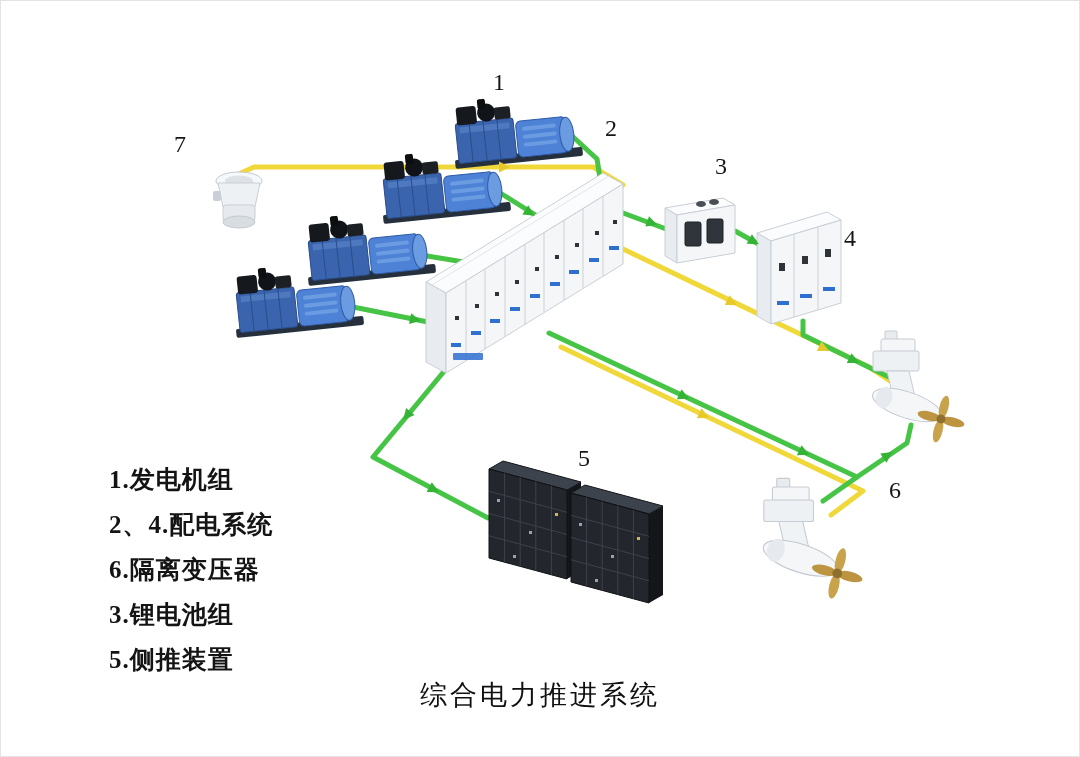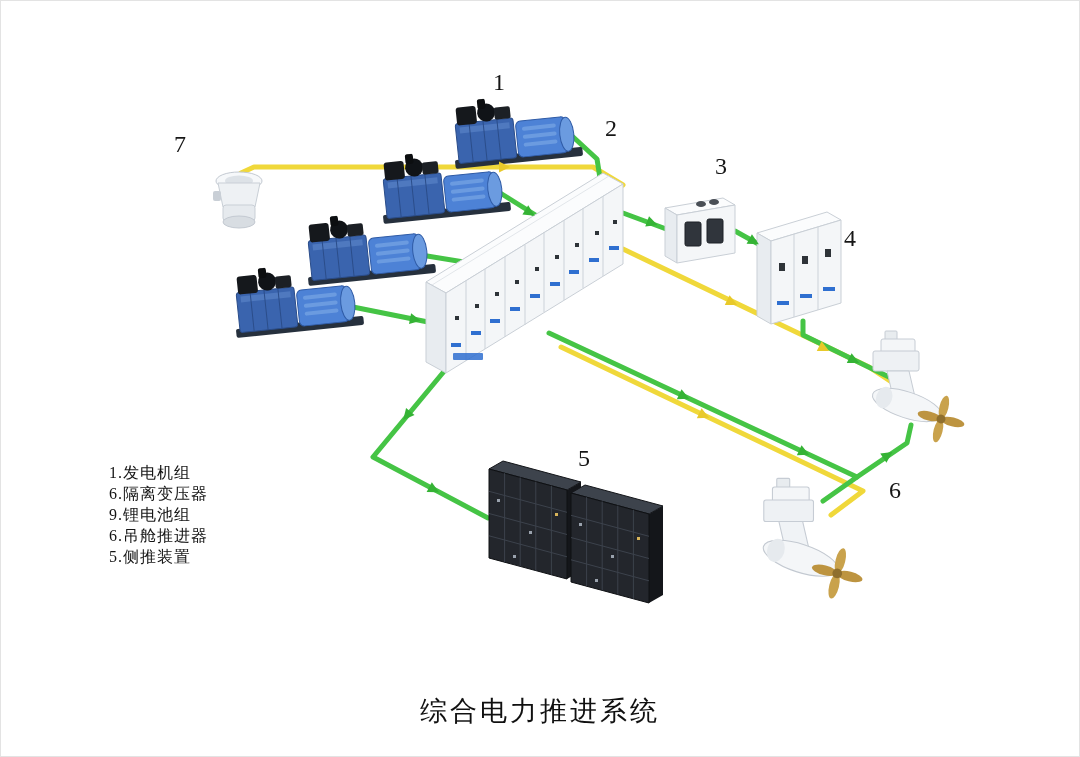--- a/index.html
+++ b/index.html
@@ -5,24 +5,24 @@
   html,body{margin:0;padding:0;background:#fff;}
   #stage{
     position:relative;width:1078px;height:755px;background:#ffffff;
     border:1px solid #e3e3e3;overflow:hidden;
     font-family:"Liberation Serif","DejaVu Serif",serif;color:#111;
   }
   #art{position:absolute;left:0;top:0;}
   .lbl{position:absolute;font-size:24px;font-weight:500;color:#161616;}
   #legend{
     position:absolute;left:108px;top:462px;display:flex;flex-direction:column;
-    gap:0;font-size:16px;color:#141414;letter-spacing:1px;
+    gap:12px;font-size:25px;color:#141414;letter-spacing:1px;font-weight:bold;
   }
   #title{
-    position:absolute;left:0;top:692px;width:100%;text-align:center;
+    position:absolute;left:0;top:676px;width:100%;text-align:center;
     font-size:27px;letter-spacing:3px;font-weight:500;color:#101010;
   }
 </style>
 </head>
 <body>
 
 <div id="stage">
 
 <svg id="art" width="1078" height="755" viewBox="0 0 1078 755" xmlns="http://www.w3.org/2000/svg">
 
@@ -212,21 +212,21 @@
 <div class="lbl" style="left:492px;top:68px">1</div>
 <div class="lbl" style="left:604px;top:114px">2</div>
 <div class="lbl" style="left:714px;top:152px">3</div>
 <div class="lbl" style="left:843px;top:224px">4</div>
 <div class="lbl" style="left:577px;top:444px">5</div>
 <div class="lbl" style="left:888px;top:476px">6</div>
 <div class="lbl" style="left:173px;top:130px">7</div>
 
 <div id="legend">
   <span>1.发电机组</span>
+  <span>2、4.配电系统</span>
   <span>6.隔离变压器</span>
-  <span>9.锂电池组</span>
-  <span>6.吊舱推进器</span>
+  <span>3.锂电池组</span>
   <span>5.侧推装置</span>
 </div>
 
 <div id="title">综合电力推进系统</div>
 
 </div>
 
 </body></html>

